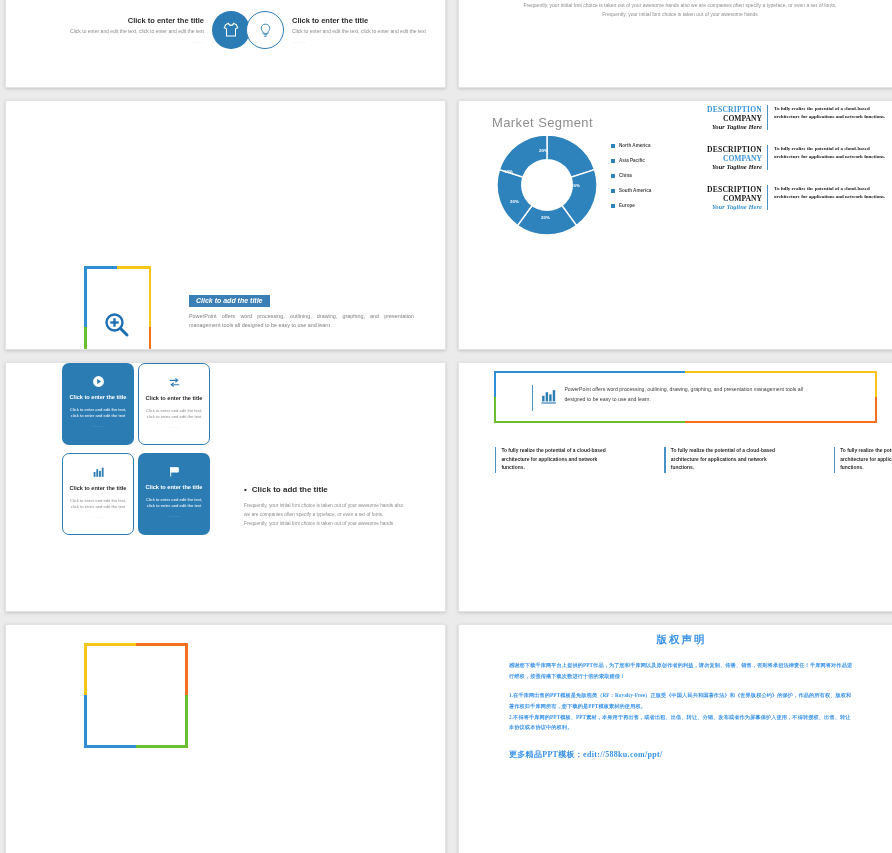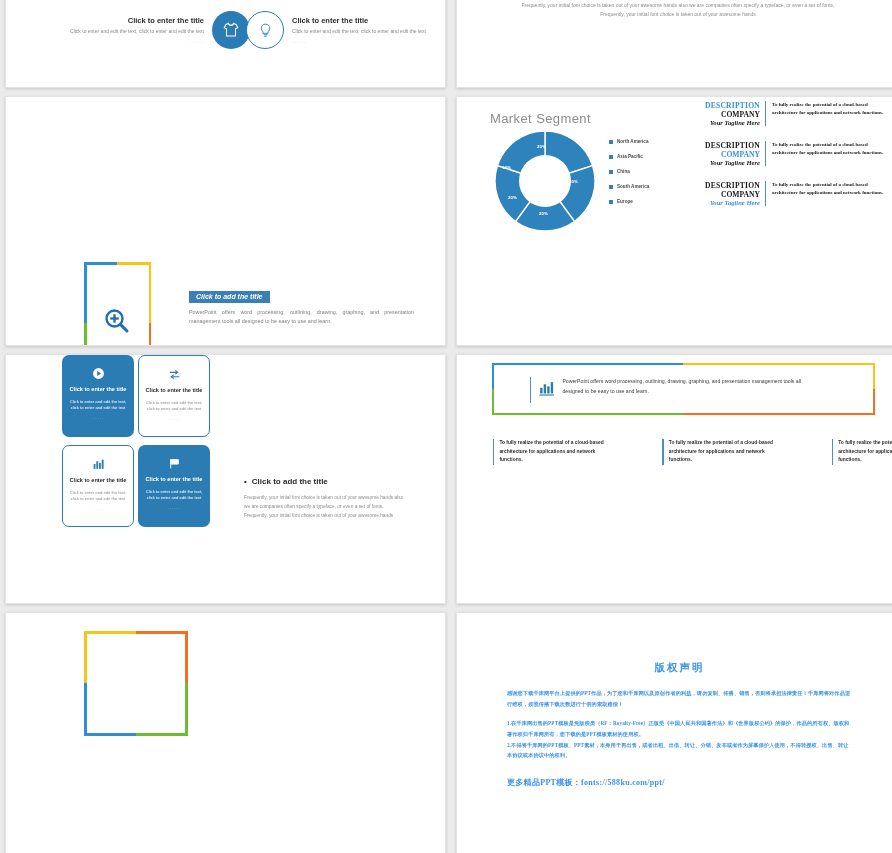--- a/index.html
+++ b/index.html
@@ -10,20 +10,21 @@
     overflow: hidden;
   }
   .deck {
     width: 892px; height: 853px;
     display: grid;
     grid-template-columns: 441px 441px;
     grid-template-rows: 88px 250px 250px 250px;
     column-gap: 10px;
     row-gap: 8px;
     padding: 0 0 0 5px;
+    gap: 12px;
   }
   .slide {
     background: #fff;
     border: 1px solid #e3e3e3;
     box-shadow: 0 1px 3px rgba(0,0,0,0.16);
     position: relative;
     overflow: hidden;
   }
   
   .slide.clip-top { margin-top: -162px; height: 250px; }
@@ -128,21 +129,21 @@
   .s6-col p { font-size: 4.9px; font-weight: bold; color: #2d2d2d; line-height: 1.75; width: 108px; }
 
   
   .s7-frame { position: absolute; left: 78px; top: 18px; width: 104px; height: 105px; }
   .s7-row { position: absolute; left: 118px; top: 57px; display: flex; align-items: center; gap: 10px; }
   .s7-div { width: 2px; height: 27px; background: #3a7fb5; }
   .s7-t { font-size: 15px; font-weight: bold; color: #2b2b2b; letter-spacing: -.2px; }
   .s7-s { font-size: 5.6px; color: #9a9a9a; margin-top: 3px; }
 
   
-  .cr { position: absolute; left: 50px; top: 8px; width: 345px; color: #3a93e8; font-family: "Liberation Serif", serif; margin-top: 40px; }
+  .cr { position: absolute; left: 50px; top: 8px; width: 345px; color: #3a93e8; font-family: "Liberation Serif", serif; }
   .cr h2 { text-align: center; font-size: 10.5px; letter-spacing: 2px; margin-bottom: 13px; font-weight: bold; }
   .cr p { font-size: 5.2px; line-height: 2.05; letter-spacing: .1px; font-weight: bold; }
   .cr .gap { margin-top: 9px; }
   .cr .url { margin-top: 14px; font-size: 8px; font-weight: bold; letter-spacing: .3px; }
   svg { display: block; }
 </style>
 </head>
 <body>
 
 <div class="deck">
@@ -411,18 +412,18 @@
     </div>
   </div>
 
   <div class="slide">
     <div class="inner">
       <div class="cr">
         <h2>版权声明</h2>
         <p>感谢您下载千库网平台上提供的PPT作品，为了您和千库网以及原创作者的利益，请勿复制、传播、销售，否则将承担法律责任！千库网将对作品进行维权，按照传播下载次数进行十倍的索取赔偿！</p>
         <p class="gap">1.在千库网出售的PPT模板是免版税类（RF：Royalty-Free）正版受《中国人民共和国著作法》和《世界版权公约》的保护，作品的所有权、版权和著作权归千库网所有，您下载的是PPT模板素材的使用权。</p>
         <p>2.不得将千库网的PPT模板、PPT素材，本身用于再出售，或者出租、出借、转让、分销、发布或者作为屏幕保护人使用，不得转授权、出售、转让本协议或本协议中的权利。</p>
-        <p class="url">更多精品PPT模板：fonts://588ku.com/ppt/</p>
+        <p class="url">更多精品PPT模板：edit://588ku.com/ppt/</p>
       </div>
     </div>
   </div>
 
 </div>
 
 </body></html>

